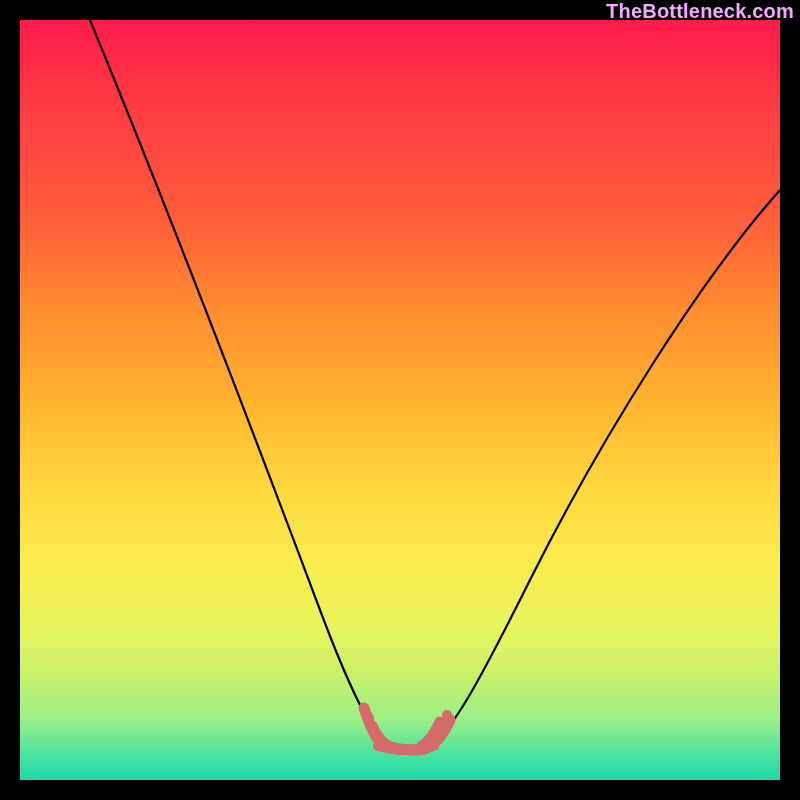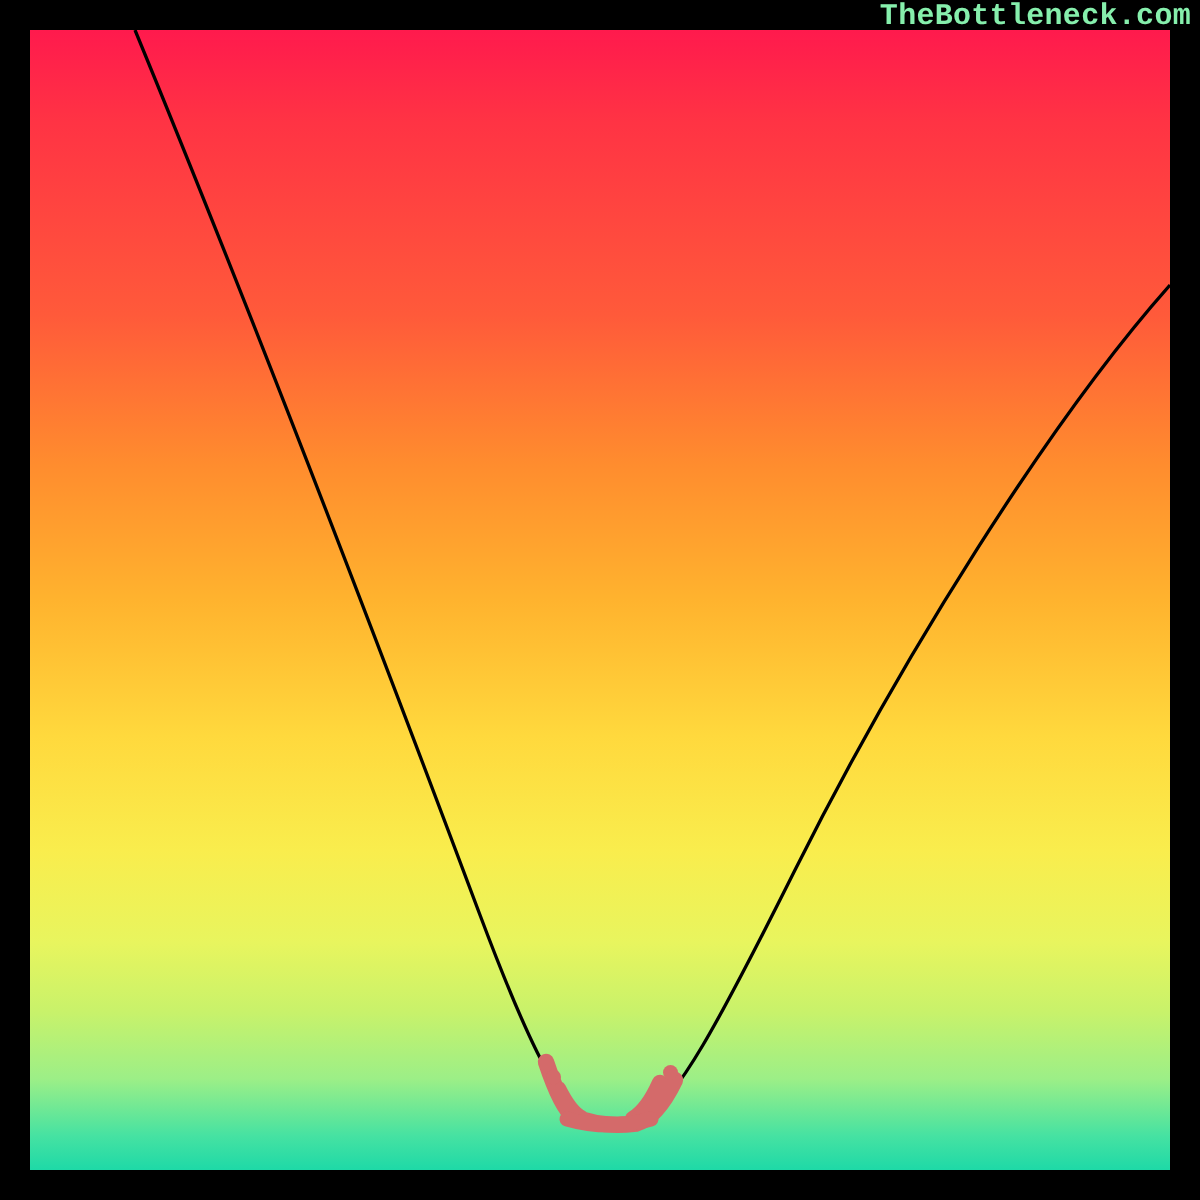--- a/index.html
+++ b/index.html
@@ -45,24 +45,24 @@
     );
   }
   svg.curves {
     position: absolute;
     inset: 0;
   }
   .watermark {
     position: absolute;
     top: 0;
     right: 6px;
-    font-family: Liberation Mono, monospace;
+    font-family: Liberation Sans, sans-serif;
     font-size: 20px;
     font-weight: 600;
-    color: #86efac;
+    color: #f0abfc;
     letter-spacing: 0.2px;
   }
 </style>
 </head>
 <body>
 
 <div class="frame">
 
   <div class="plot-area">
     <div class="gradient-bg"></div>

